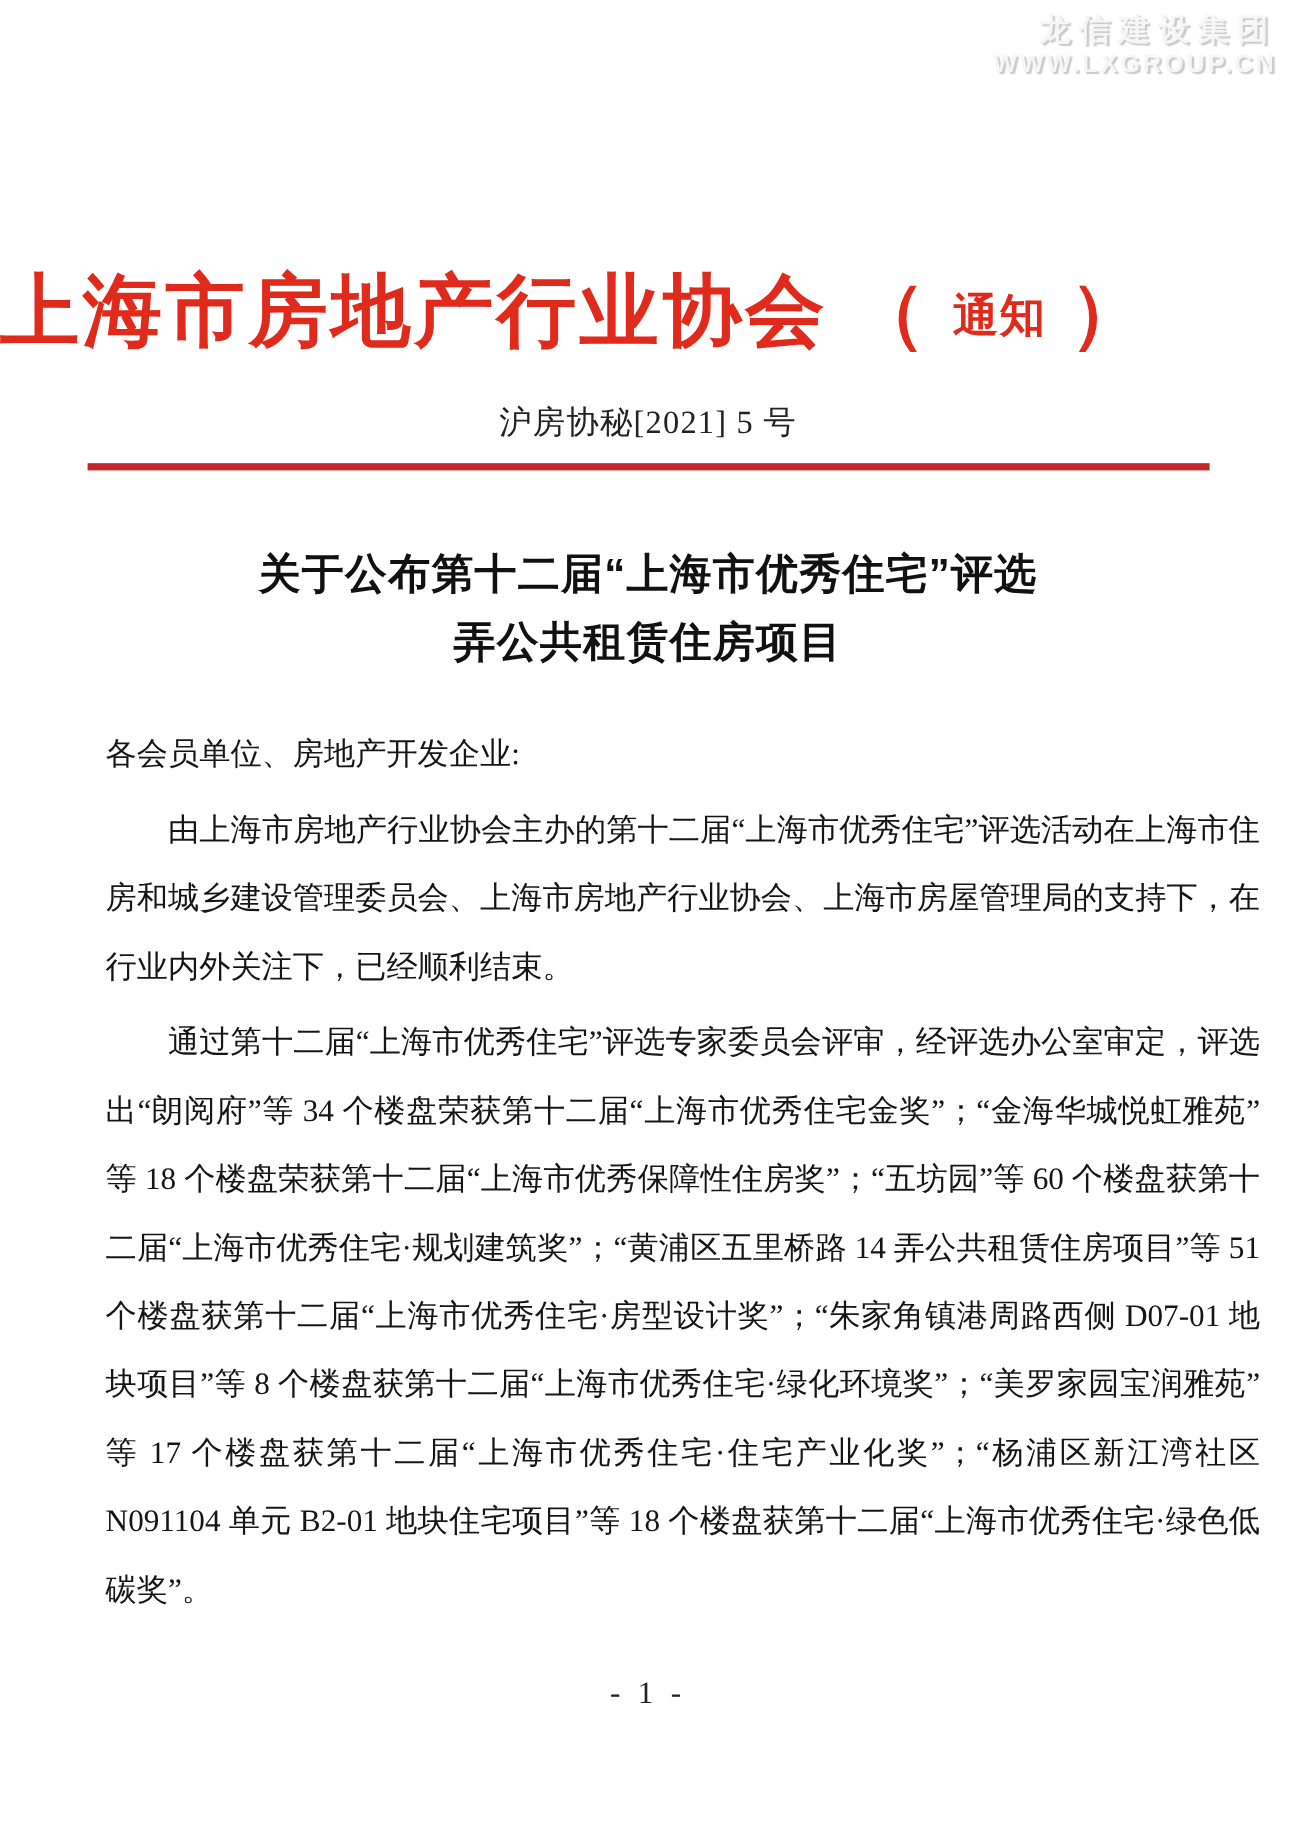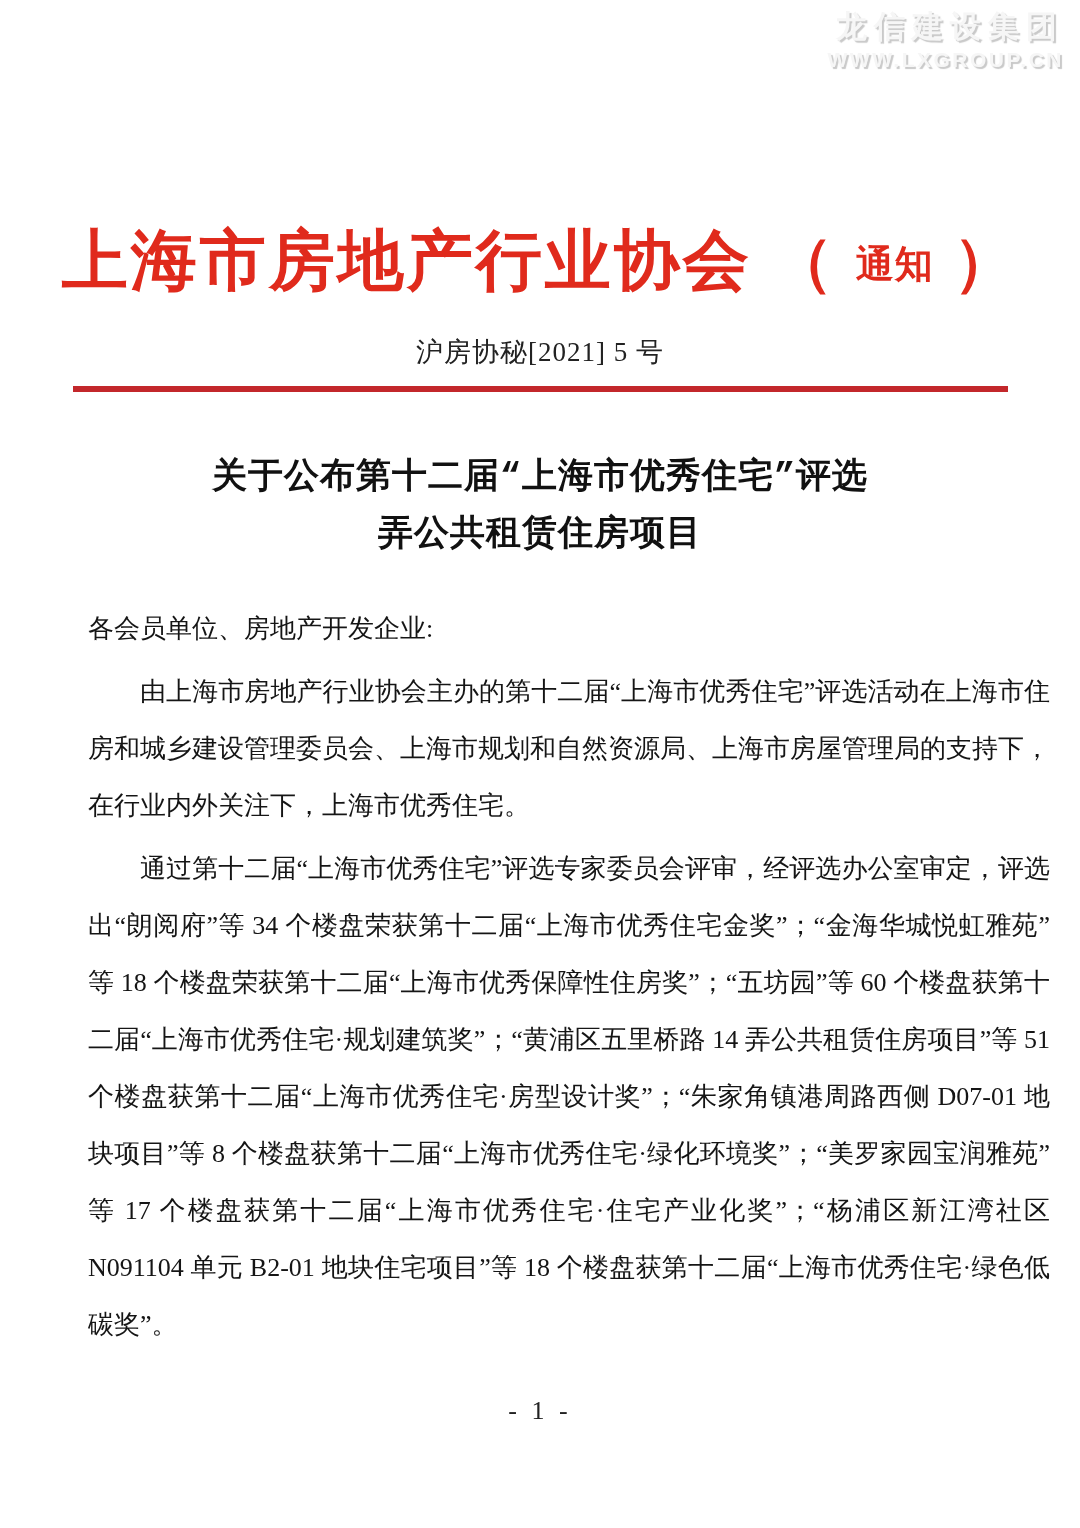--- a/index.html
+++ b/index.html
@@ -15,27 +15,27 @@
 
   
   .watermark {
     position:absolute; top:8px; right:16px;
     text-align:right; line-height:1.25;
     color:#f6f6f6;
     text-shadow: 2px 2px 1px #c9c9c9, -1px -1px 0 #ffffff;
     font-family:"Liberation Sans", sans-serif;
     user-select:none;
   }
-  .wm-company { font-size:31px; font-weight:bold; letter-spacing:7px; }
+  .wm-company { font-size:26px; font-weight:bold; letter-spacing:7px; }
   .wm-url { font-size:21px; font-weight:bold; letter-spacing:2.5px; }
 
   
   .red-title {
     padding-top:228px;
-    text-align:center;
+    text-align:left;
     color:var(--title_red, #e02a1c);
     font-weight:bold;
     font-size:66px;
     line-height:1.0;
     letter-spacing:3px;
     white-space:nowrap;
   }
   .red-title .paren { font-size:62px; font-weight:bold; }
   .red-title .paren-label { font-size:38px; font-weight:bold; letter-spacing:1px; vertical-align:6px; }
 
@@ -49,21 +49,21 @@
 
   .red-rule {
     width:935px; height:6px;
     margin:16px auto 0 auto;
     background:var(--rule_red, #c3272b);
   }
 
   .notice-title {
     margin-top:58px;
     text-align:center;
-    font-family:Liberation Mono, monospace;
+    font-family:Liberation Sans, sans-serif;
     font-weight:bold;
     font-size:35px;
     line-height:57px;
     color:#111;
     letter-spacing:1px;
   }
 
   .body-text {
     margin:36px 30px 0 88px;
     font-size:26px;
@@ -105,19 +105,19 @@
 
   <div class="red-rule"></div>
 
   <div class="notice-title">
     <div>关于公布第十二届“上海市优秀住宅”评选</div>
     <div>弄公共租赁住房项目</div>
   </div>
 
   <div class="body-text">
     <div class="salutation">各会员单位、房地产开发企业:</div>
-    <p class="para">由上海市房地产行业协会主办的第十二届“上海市优秀住宅”评选活动在上海市住房和城乡建设管理委员会、上海市规划和自然资源局、上海市房屋管理局的支持下，在行业内外关注下，上海市优秀住宅。</p>
+    <p class="para">由上海市房地产行业协会主办的第十二届“上海市优秀住宅”评选活动在上海市住房和城乡建设管理委员会、上海市房地产行业协会、上海市房屋管理局的支持下，在行业内外关注下，已经顺利结束。</p>
     <p class="para">通过第十二届“上海市优秀住宅”评选专家委员会评审，经评选办公室审定，评选出“朗阅府”等 34 个楼盘荣获第十二届“上海市优秀住宅金奖”；“金海华城悦虹雅苑”等 18 个楼盘荣获第十二届“上海市优秀保障性住房奖”；“五坊园”等 60 个楼盘获第十二届“上海市优秀住宅·规划建筑奖”；“黄浦区五里桥路 14 弄公共租赁住房项目”等 51 个楼盘获第十二届“上海市优秀住宅·房型设计奖”；“朱家角镇港周路西侧 D07-01 地块项目”等 8 个楼盘获第十二届“上海市优秀住宅·绿化环境奖”；“美罗家园宝润雅苑”等 17 个楼盘获第十二届“上海市优秀住宅·住宅产业化奖”；“杨浦区新江湾社区 N091104 单元 B2-01 地块住宅项目”等 18 个楼盘获第十二届“上海市优秀住宅·绿色低碳奖”。</p>
   </div>
 
   <div class="page-number">- 1 -</div>
 
 </div>
 
 </body></html>

